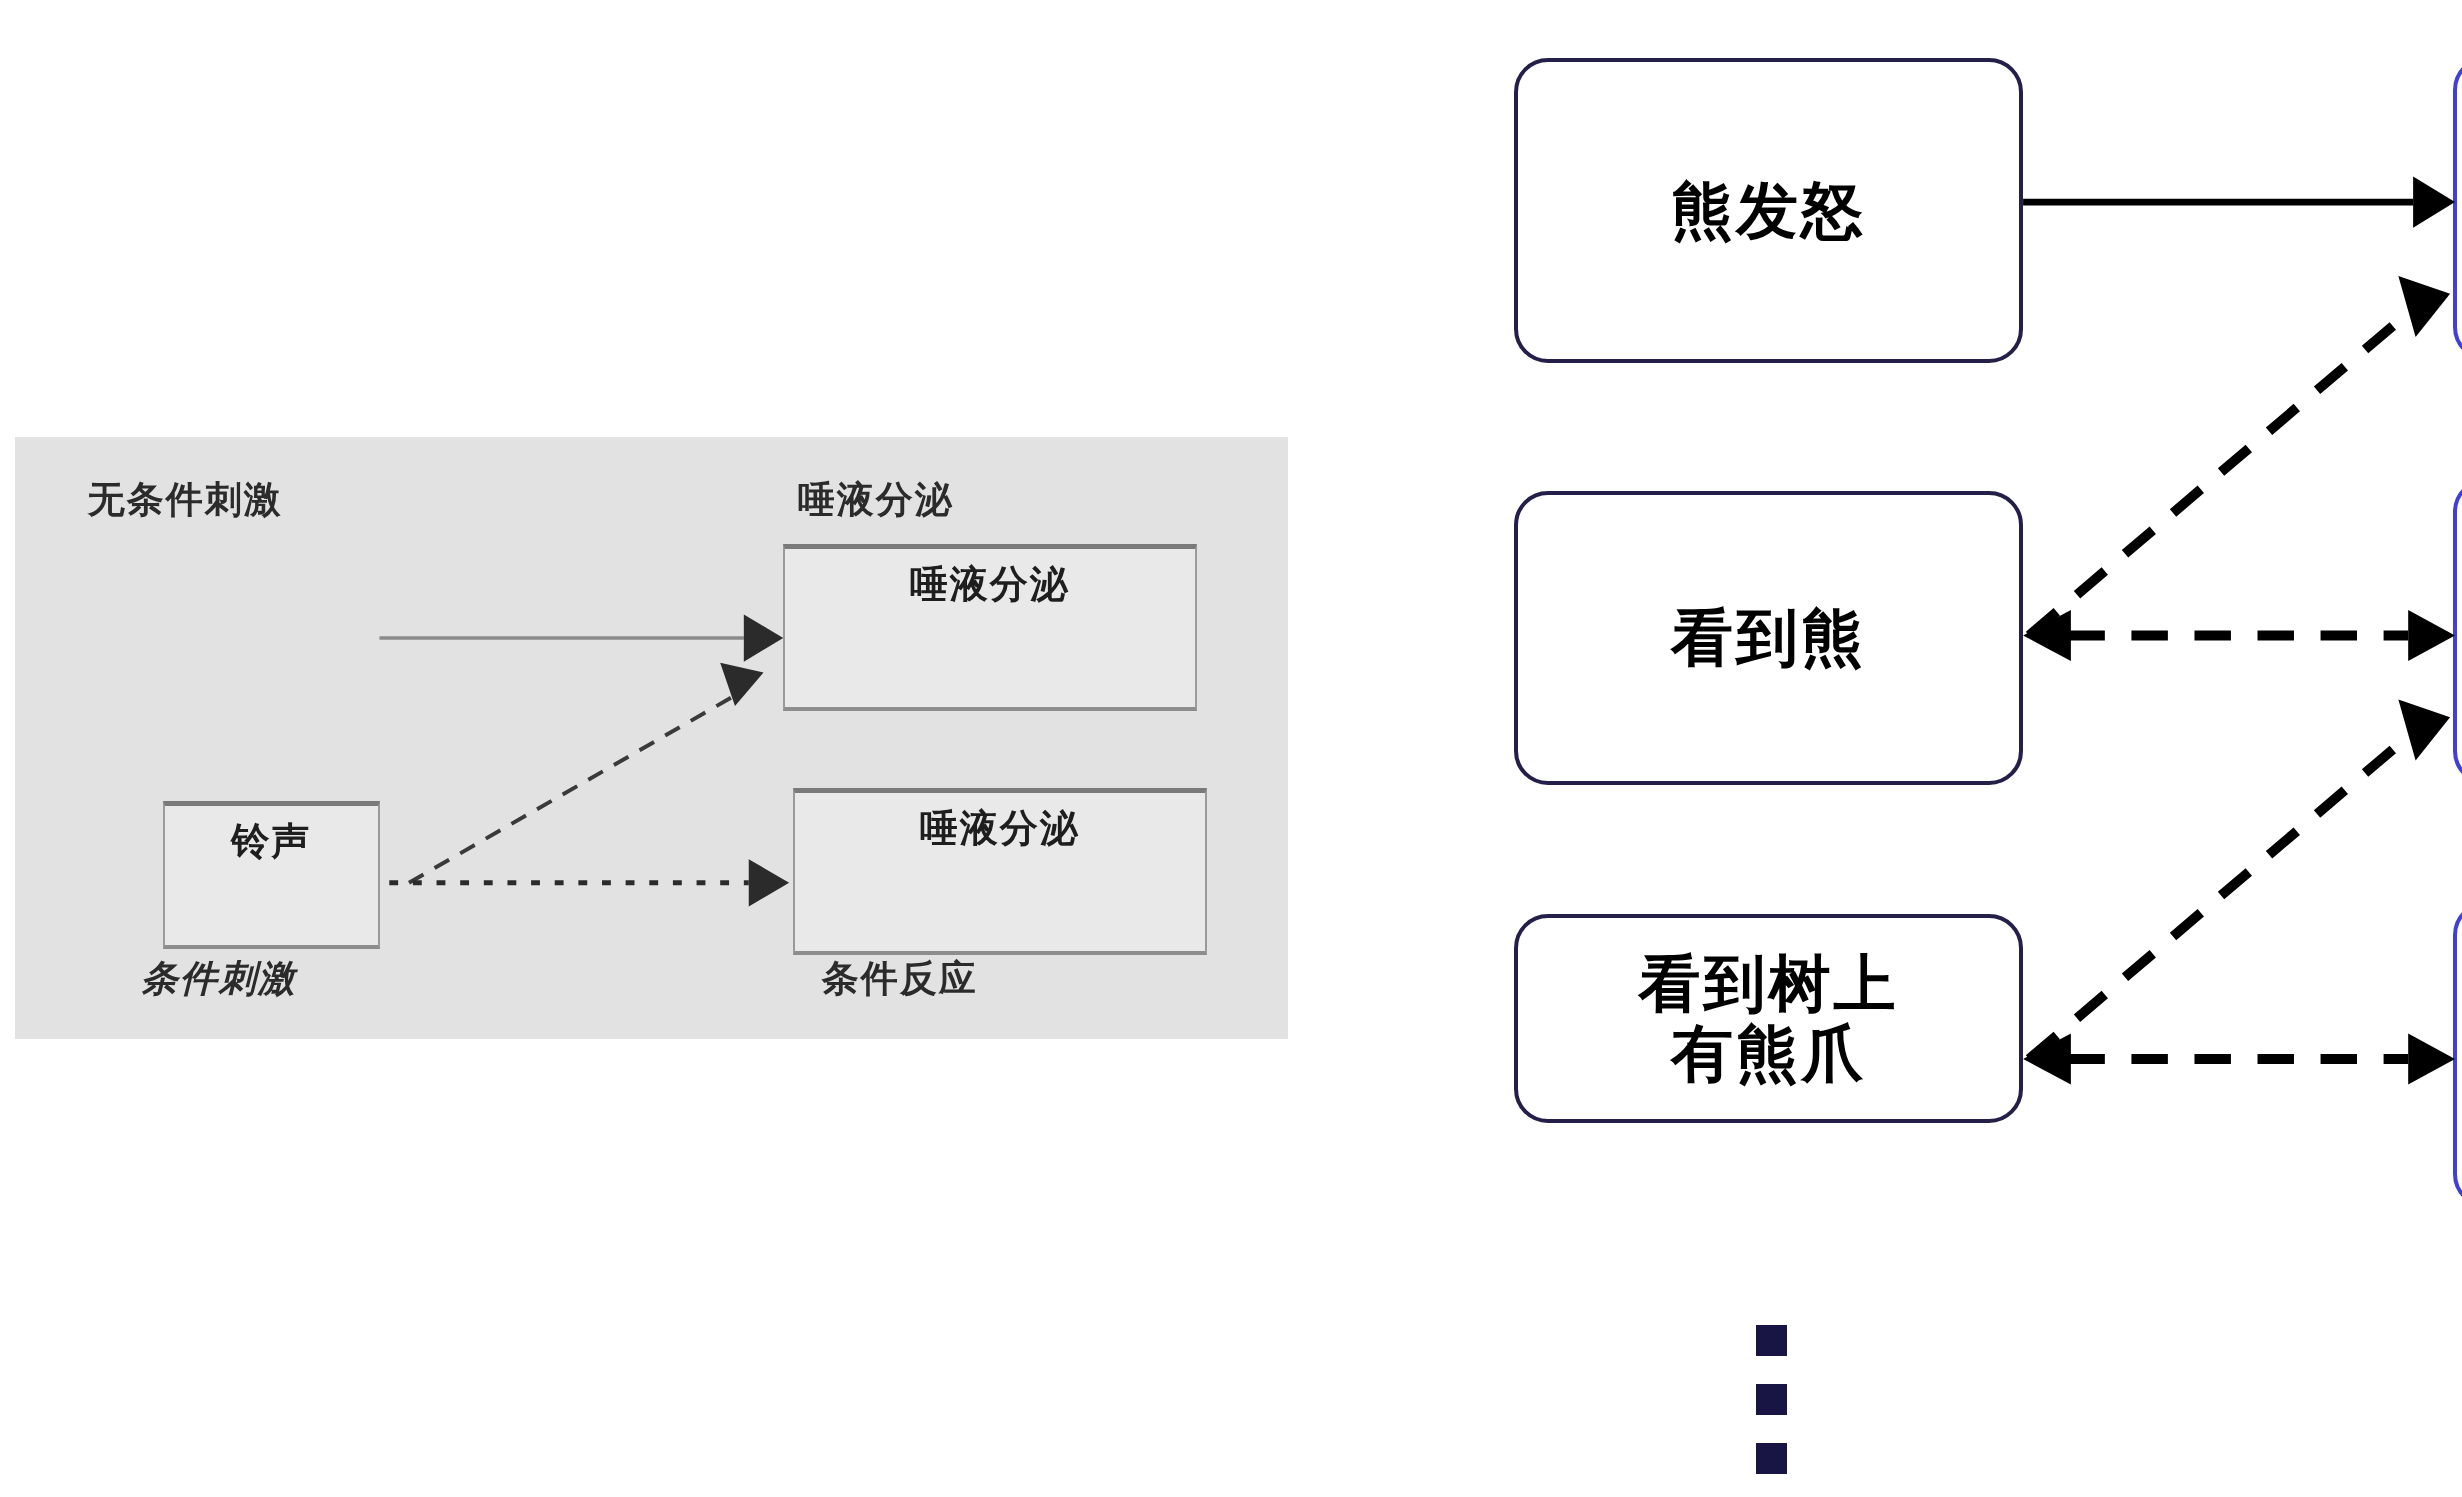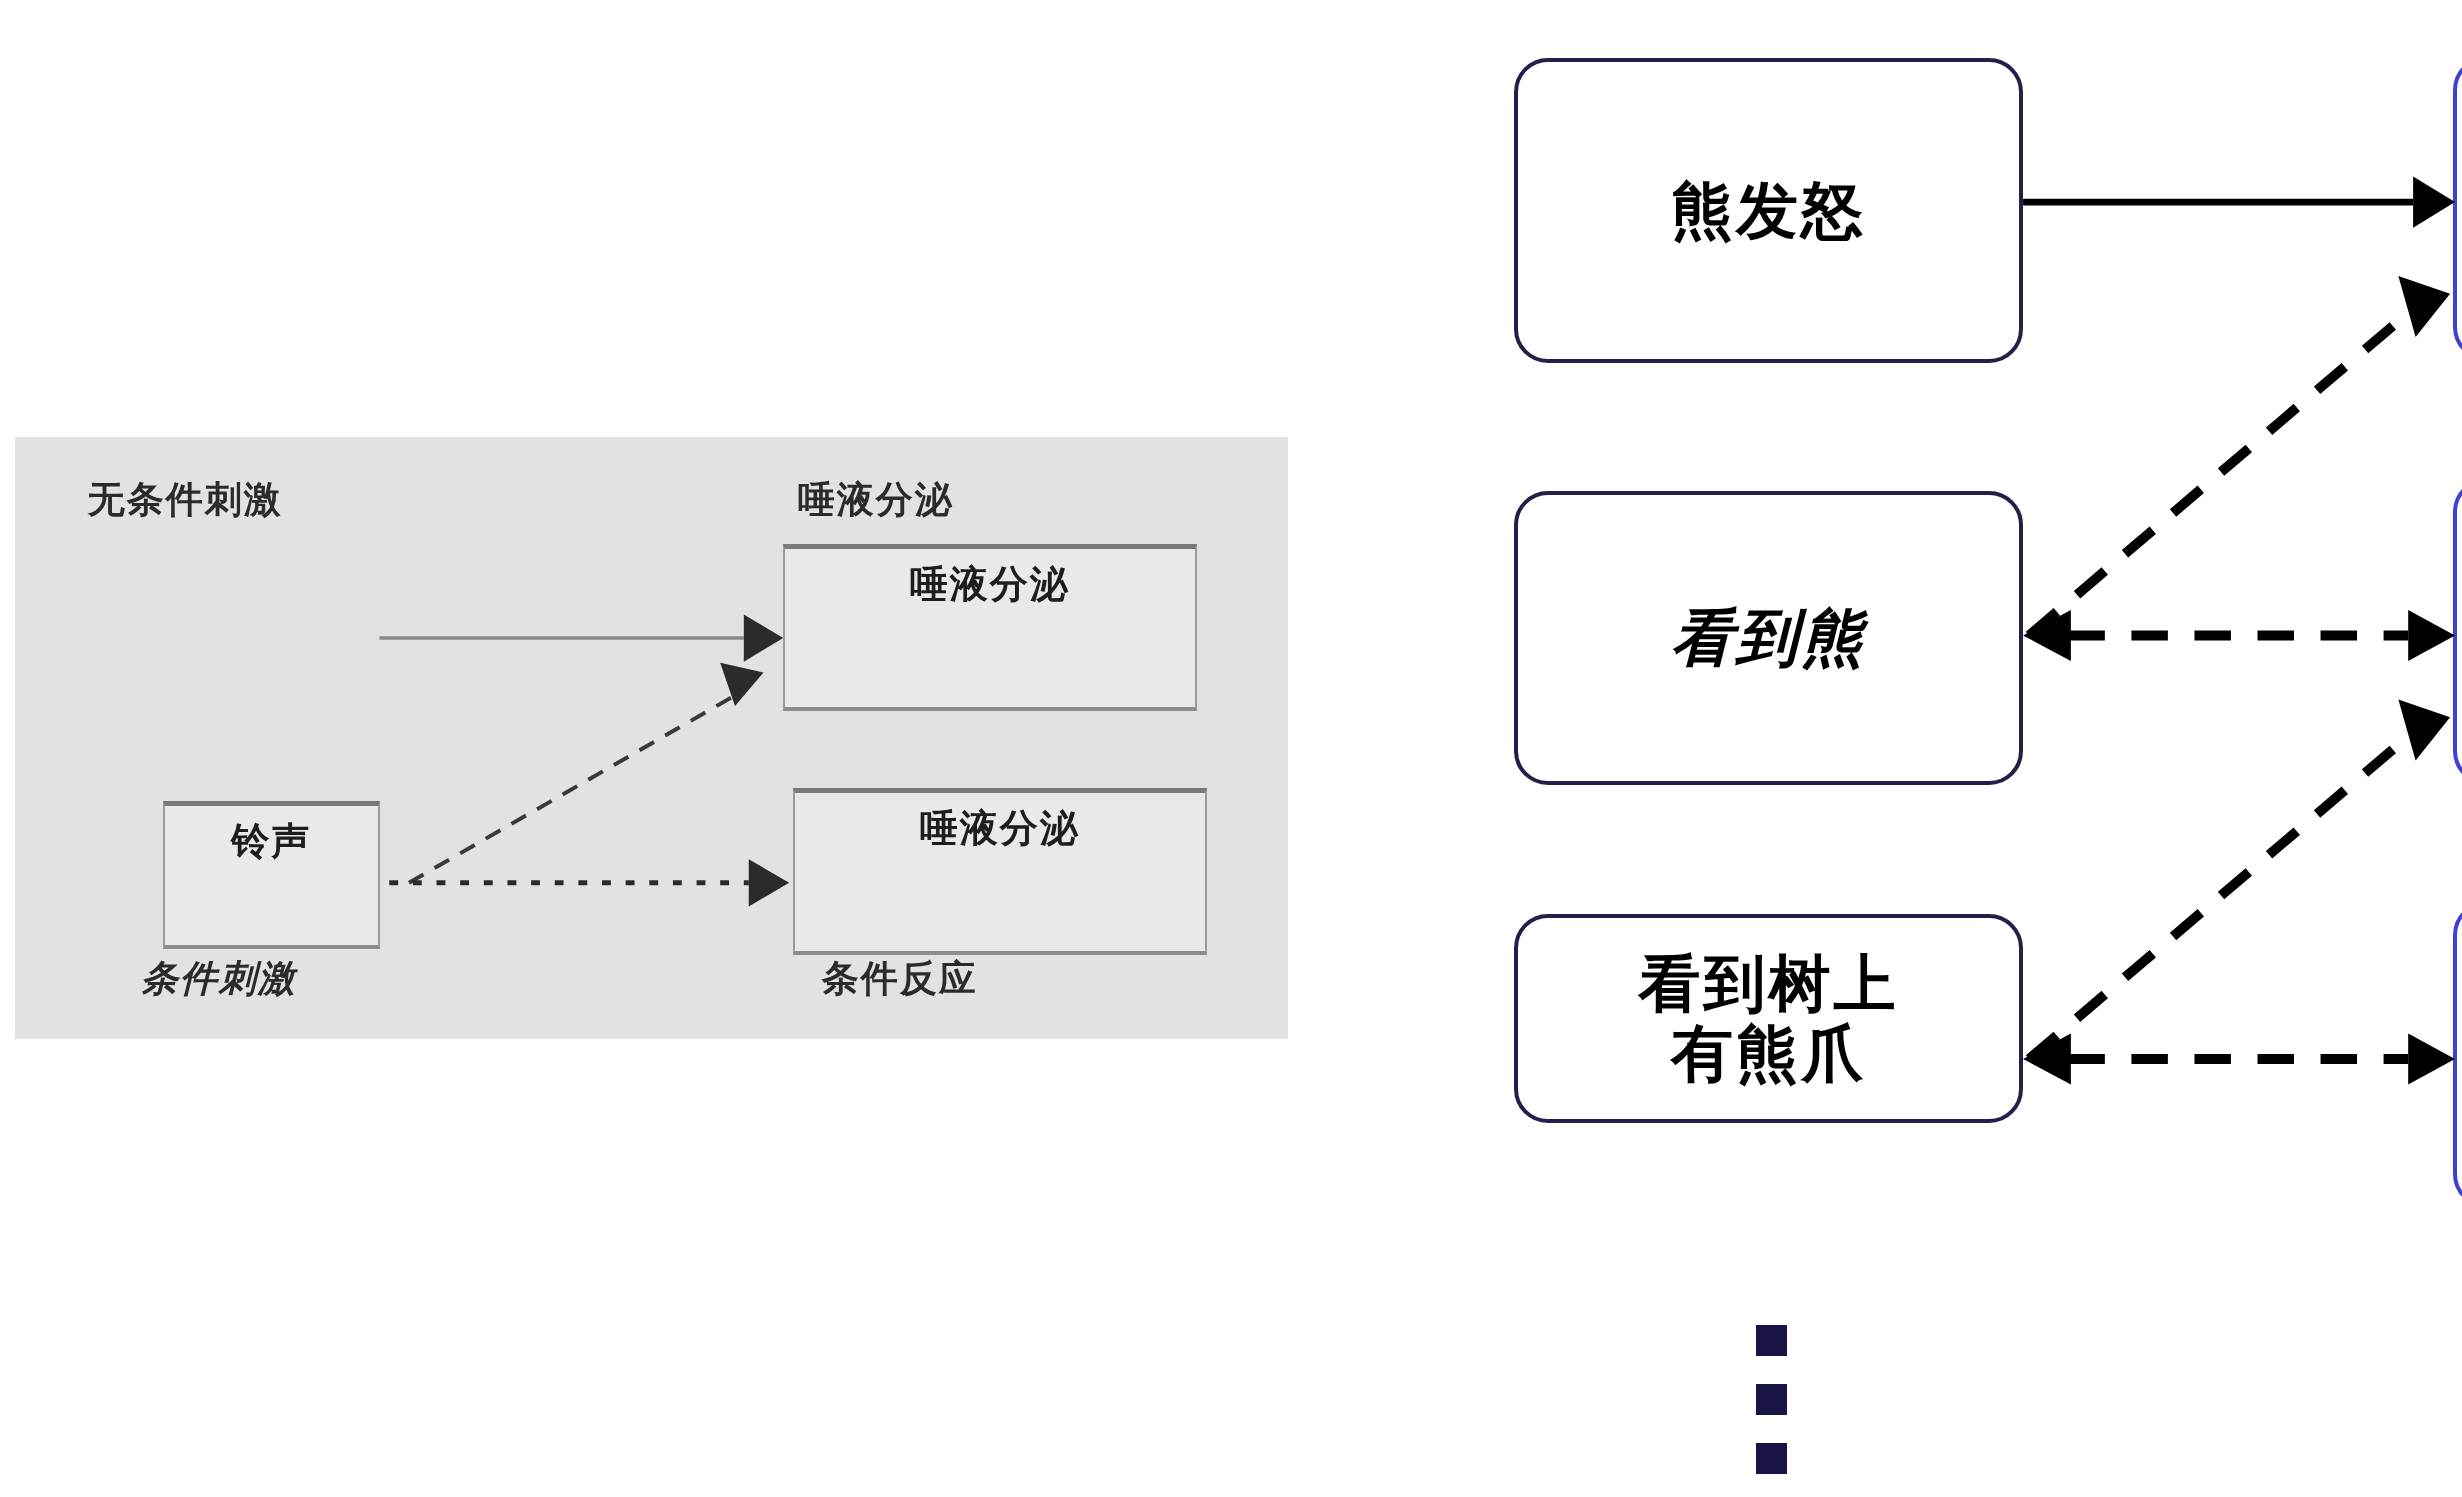--- a/index.html
+++ b/index.html
@@ -32,21 +32,21 @@
 
   
   .node{position:absolute;box-sizing:border-box;background:#ffffff;
         border-radius:34px;display:flex;align-items:center;
         justify-content:center;text-align:center;line-height:1.12;}
   .node.navy {border:4.4px solid #241f49;text-align:center;}
   .node.blue {border:4.4px solid #4040d8;}
   .node .cn  {font-size:62px;font-weight:bold;color:#000;letter-spacing:3px;}
 
   #n-bear-angry {left:1514px;top:58px; width:509px;height:305px;}
-  #n-see-bear   {left:1514px;top:491px; width:509px;height:294px;font-style:italic;}
+  #n-see-bear   {left:1514px;top:491px; width:509px;height:294px;}
   #n-see-claw   {left:1514px;top:914px;width:509px;height:209px;}
   #n-reward     {left:2453px;top:56px; width:503px;height:305px;}
   #n-vsp        {left:2453px;top:478px;  width:503px;height:307px;}
   #n-vs         {left:2453px;top:901px;width:503px;height:307px;}
 
   #rl-svg{position:absolute;left:0;top:0;width:3306px;height:1498px;
           pointer-events:none;}
 
   .dots{position:absolute;display:flex;flex-direction:column;gap:28.6px;}
   .dots i{display:block;width:30.5px;height:30.5px;}

